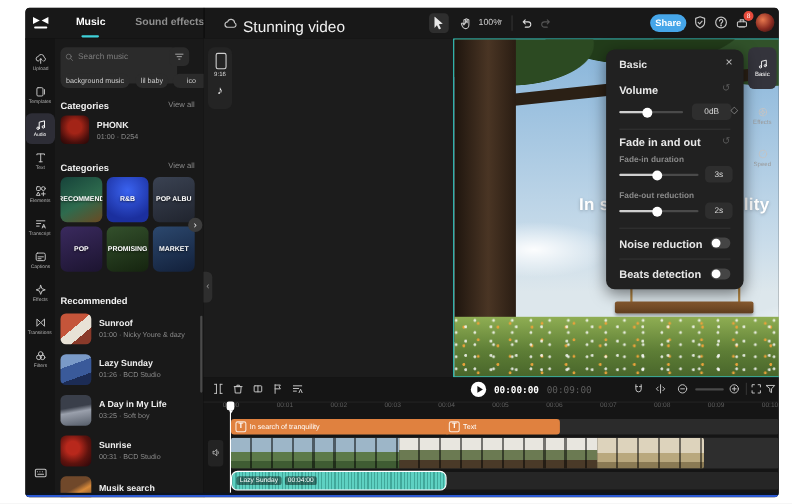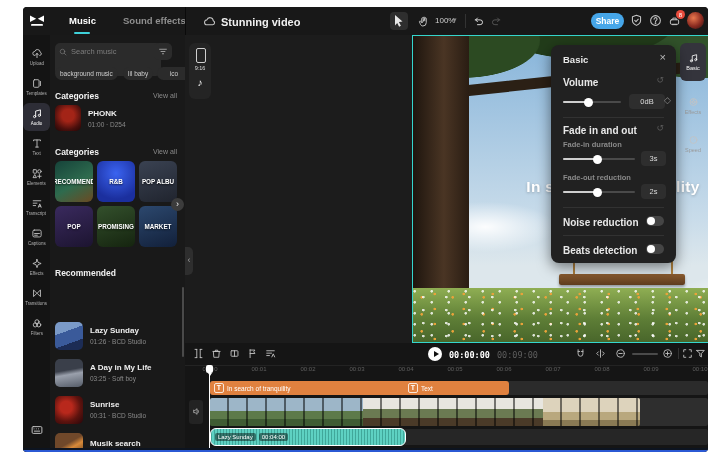--- a/index.html
+++ b/index.html
@@ -88,21 +88,21 @@
         <path d="M1 1.5l6.2 3.2L1 7.9zM15 1.5L8.8 4.7 15 7.9z" fill="#fff"></path>
         <rect x="2" y="10" width="12" height="1.8" rx=".9" fill="#fff"></rect>
       </svg>
     <div class="abs tab active" style="left:46px;top:8px">Music</div>
     <div class="abs tab-underline" style="left:51px;top:25px;width:16px;background:#3fd1d9"></div>
     <div class="abs tab" style="left:100px;top:8px">Sound effects</div>
     <div class="abs" style="left:162px;top:0;width:1px;height:28px;background:#0a0a0a"></div>
     <svg class="ic abs" style="left:180px;top:8px" width="13" height="13" viewBox="0 0 16 16">
         <path d="M5 12a3 3 0 01-.2-6A4 4 0 0112.6 7 2.6 2.6 0 0112 12z"></path>
       </svg>
-    <div class="abs" style="left:198px;top:9px;font-size:11px;font-weight:bold;color:#f0f0f0">Stunning video</div>
+    <div class="abs" style="left:198px;top:9px;font-size:14px;font-weight:normal;color:#f0f0f0">Stunning video</div>
 
     <div class="abs" style="left:367px;top:5px;width:18px;height:18px;background:#2e2e2e;border-radius:4px">
       <svg class="abs" style="left:4px;top:3px" width="10" height="12" viewBox="0 0 10 12">
           <path d="M1 0l7.5 6.5-3.6.5 2 3.8-1.8 1-1.9-3.8L1 10.4z" fill="#e8e8e8"></path>
         </svg>
     </div>
     <svg class="ic abs" style="left:395px;top:8px" width="12" height="13" viewBox="0 0 16 16">
         <path d="M5 8V4a1 1 0 012 0v3m0-4a1 1 0 012 0v4m0-3a1 1 0 012 0v5.5A4.5 4.5 0 016.5 14C4.5 14 3.6 12.6 3 11L2 8.5c-.4-1 .9-1.7 1.6-.8L5 9.5z"></path>
       </svg>
     <div class="abs" style="left:412px;top:9px;font-size:8px;color:#cfcfcf">100%</div>
@@ -237,20 +237,25 @@
     <div class="abs view-all" style="right:8px;top:113px">View all</div>
     <div class="abs tile" style="left:5px;top:126px;background:linear-gradient(150deg,#16433a,#2e6b4e 55%,#6b4a22)">RECOMMEND</div>
     <div class="abs tile" style="left:47px;top:126px;background:radial-gradient(circle at 50% 30%,#3a63f0,#1b2f9e 75%)">R&amp;B</div>
     <div class="abs tile" style="left:89px;top:126px;background:linear-gradient(160deg,#3a4252,#20242e)">POP ALBU</div>
     <div class="abs tile" style="left:5px;top:171px;background:linear-gradient(160deg,#3a2a5e,#1c1430)">POP</div>
     <div class="abs tile" style="left:47px;top:171px;background:linear-gradient(160deg,#33502c,#15240f)">PROMISING</div>
     <div class="abs tile" style="left:89px;top:171px;background:linear-gradient(160deg,#2c486e,#12203a)">MARKET</div>
     <div class="abs" style="left:121px;top:163px;width:13px;height:13px;border-radius:50%;background:#3c3c3c;color:#eee;text-align:center;line-height:12px;font-size:9px">›</div>
 
     <div class="abs sec-hdr" style="left:5px;top:233px">Recommended</div>
+    <div class="abs" style="left:5px;top:250px;width:125px;height:28px">
+      <div class="abs thumb" style="width:28px;height:28px;background:linear-gradient(140deg,#c5553a 0 45%,#e8e2d6 45% 70%,#8a3a2a 70%)"></div>
+      <div class="abs song-title" style="left:35px;top:4px">Sunroof</div>
+      <div class="abs song-meta" style="left:35px;top:14px">01:00 · Nicky Youre &amp; dazy</div>
+    </div>
     <div class="abs" style="left:5px;top:287px;width:125px;height:28px">
       <div class="abs thumb" style="width:28px;height:28px;background:linear-gradient(160deg,#7a9ac8 0 35%,#3a5a9a 35% 70%,#1c2c55 70%)"></div>
       <div class="abs song-title" style="left:35px;top:4px">Lazy Sunday</div>
       <div class="abs song-meta" style="left:35px;top:14px">01:26 · BCD Studio</div>
     </div>
     <div class="abs" style="left:5px;top:361px;width:125px;height:28px">
       <div class="abs thumb" style="width:28px;height:28px;background:radial-gradient(circle at 40% 40%,#b8281c 0 25%,#5e130e 60%,#26060a)"></div>
       <div class="abs song-title" style="left:35px;top:4px">Sunrise</div>
       <div class="abs song-meta" style="left:35px;top:14px">00:31 · BCD Studio</div>
     </div>

